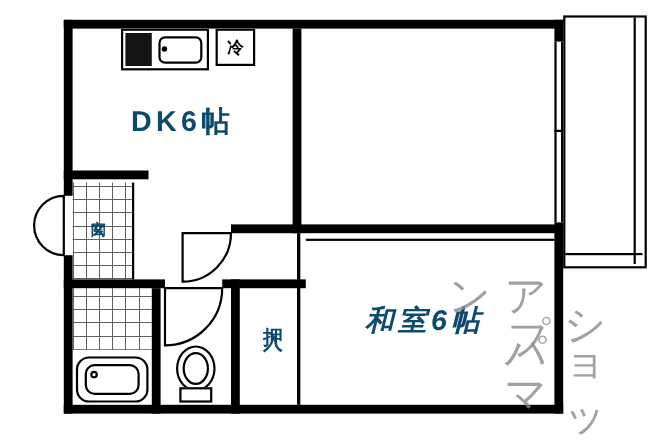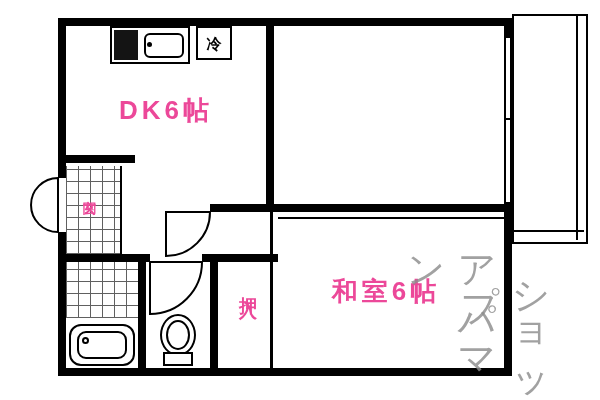--- a/index.html
+++ b/index.html
@@ -5,21 +5,21 @@
   html,body{margin:0;padding:0;background:#ffffff;}
   #canvas{position:relative;width:600px;height:400px;background:#fff;overflow:hidden;
           font-family:"Liberation Sans","DejaVu Sans",sans-serif;}
   .abs{position:absolute;}
   .w{position:absolute;background:#000;z-index:5;}
   .ln{position:absolute;background:#000;z-index:5;}
   .tile{position:absolute;background-color:#fff;z-index:1;
         background-image:repeating-linear-gradient(0deg,#606060 0 1px,transparent 1px 12px),
                          repeating-linear-gradient(90deg,#606060 0 1px,transparent 1px 12px);}
   .box{position:absolute;border:2px solid #000;background:#fff;box-sizing:border-box;z-index:6;}
-  .lbl{position:absolute;color:#ec4899;font-weight:600;text-align:center;white-space:nowrap;
+  .lbl{position:absolute;color:#0c4a6e;font-weight:600;text-align:center;white-space:nowrap;
        letter-spacing:4px;z-index:7;}
   .vt{writing-mode:vertical-rl;text-orientation:upright;letter-spacing:3px;}
   .wm{position:absolute;color:#8d8d8d;opacity:.82;font-weight:500;z-index:9;
       writing-mode:vertical-rl;text-orientation:upright;letter-spacing:4px;}
   svg.overlay{position:absolute;left:0;top:0;z-index:4;}
   .fill{background:#141414;}
 </style>
 </head>
 <body>
 
@@ -71,20 +71,20 @@
 
   <div class="box" style="left:69px;top:324px;width:66px;height:42px;border-radius:12px;"></div>
   <div class="box" style="left:77px;top:331px;width:50px;height:28px;border-radius:9px;"></div>
   <div class="box" style="left:82px;top:337px;width:7px;height:7px;border-radius:50%;"></div>
 
   <div class="box" style="left:160px;top:314px;width:36px;height:42px;border-radius:50%;"></div>
   <div class="box" style="left:166px;top:320px;width:24px;height:30px;border-radius:50%;"></div>
   <div class="box" style="left:163px;top:352px;width:30px;height:14px;z-index:7;"></div>
 
   <div class="lbl" style="left:96px;top:93px;width:140px;font-size:26px;">DK6帖</div>
-  <div class="lbl" style="left:304px;top:274px;width:164px;font-size:26px;">和室6帖</div>
+  <div class="lbl" style="left:304px;top:274px;width:164px;font-size:26px;font-style:italic;">和室6帖</div>
   <div class="lbl vt" style="left:236px;top:283px;font-size:18px;">押入</div>
   <div class="lbl vt" style="left:80px;top:190px;font-size:13px;letter-spacing:2px;">玄関</div>
 
   <div class="wm" style="left:400px;top:230px;font-size:38px;">アパマン</div>
   <div class="wm" style="left:454px;top:256px;font-size:38px;">ショップ</div>
 
 </div>
 
 </body></html>

